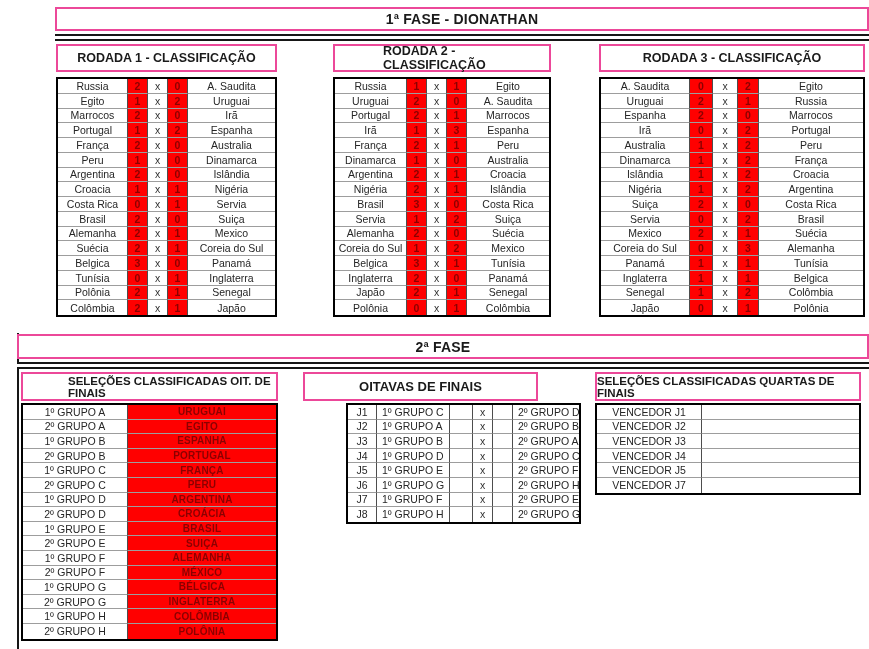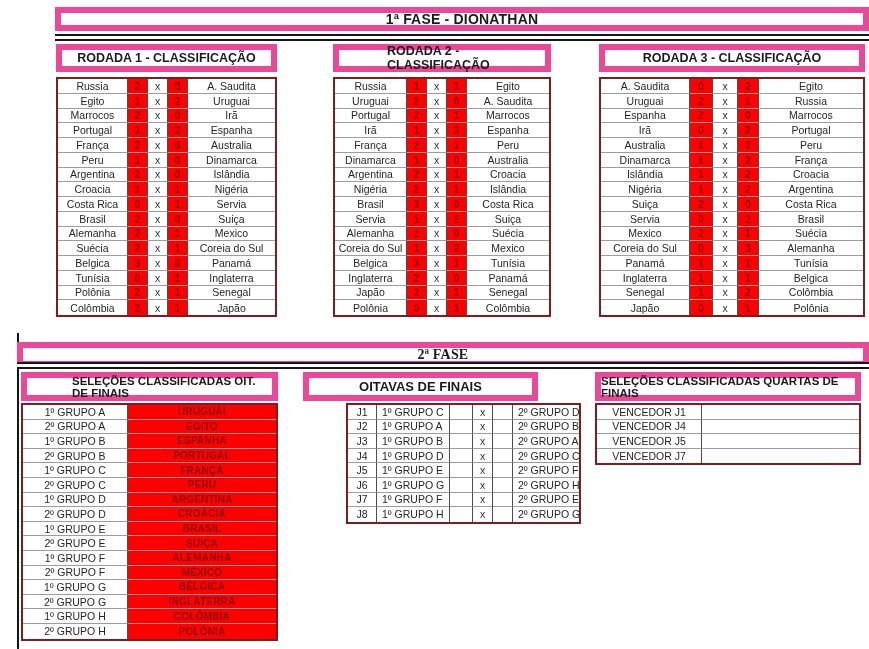--- a/index.html
+++ b/index.html
@@ -2,33 +2,33 @@
 <html><head>
 <meta charset="utf-8">
 <style>
   html,body{margin:0;padding:0;}
   body{
     width:869px;height:649px;position:relative;background:#ffffff;
     font-family:"Liberation Sans",sans-serif;overflow:hidden;
     -webkit-font-smoothing:antialiased;
   }
   .box{
-    position:absolute;box-sizing:border-box;border:6px solid #ec4899;background:#fff;
+    position:absolute;box-sizing:border-box;border:2px solid #ec4899;background:#fff;
     display:flex;align-items:center;justify-content:center;font-weight:bold;color:#1a1a1a;
   }
   .strip{
     position:absolute;box-sizing:border-box;height:7px;background:#fff;
     border-top:2px solid #161616;border-bottom:2px solid #161616;
   }
   .outline{position:absolute;box-sizing:border-box;border-left:2px solid #161616;pointer-events:none;}
   .maintitle{font-size:14px;letter-spacing:.2px;}
   .rhead{font-size:12.5px;}
   .shead{font-size:11.5px;}
   .tbl{
-    position:absolute;box-sizing:border-box;border:2px solid #7f1d1d;background:#fff;
+    position:absolute;box-sizing:border-box;border:2px solid #000000;background:#fff;
   }
   .row{display:grid;grid-template-columns:var(--cols);height:var(--rh);}
   .c{
     display:flex;align-items:center;justify-content:center;
     box-sizing:border-box;overflow:hidden;white-space:nowrap;
     font-size:10.5px;color:#262626;
     border-right:1px solid #4d4d4d;border-bottom:1px solid #9d9d9d;
   }
   .c.last{border-right:none;}
   .row:last-child .c{border-bottom:none;}
@@ -392,21 +392,21 @@
         <div class="c">Japão</div>
         <div class="c score">0</div>
         <div class="c sep">x</div>
         <div class="c score">1</div>
         <div class="c last">Polônia</div>
       </div>
     </div>
 </div>
 
 <div class="outline" style="left:17px;top:333px;width:852px;height:316px;"></div>
-<div class="box maintitle" style="left:17px;top:342px;width:852px;height:25px;font-family:Liberation Serif, serif;">2ª FASE</div>
+<div class="box maintitle" style="left:17px;top:334px;width:852px;height:25px;">2ª FASE</div>
 <div class="strip" style="left:17px;top:362px;width:852px;"></div>
 
 <div class="box shead" style="left:21px;top:372px;width:257px;height:29px;padding-left:45px;">SELEÇÕES CLASSIFICADAS OIT. DE FINAIS</div>
 <div class="tbl" style="left:21px;top:403px;width:257px;">
   <div style="--cols:105px 1fr;--rh:14.6px;">
       <div class="row">
         <div class="c">1º GRUPO A</div>
         <div class="c redteam last">URUGUAI</div>
       </div>
       <div class="row">
@@ -543,20 +543,28 @@
 </div>
 
 <div class="box shead" style="left:595px;top:372px;width:266px;height:29px;">SELEÇÕES CLASSIFICADAS QUARTAS DE FINAIS</div>
 <div class="tbl" style="left:595px;top:403px;width:266px;">
   <div style="--cols:105px 1fr;--rh:14.6px;">
       <div class="row">
         <div class="c">VENCEDOR J1</div>
         <div class="c blank last"></div>
       </div>
       <div class="row">
+        <div class="c">VENCEDOR J2</div>
+        <div class="c blank last"></div>
+      </div>
+      <div class="row">
+        <div class="c">VENCEDOR J3</div>
+        <div class="c blank last"></div>
+      </div>
+      <div class="row">
         <div class="c">VENCEDOR J4</div>
         <div class="c blank last"></div>
       </div>
       <div class="row">
         <div class="c">VENCEDOR J5</div>
         <div class="c blank last"></div>
       </div>
       <div class="row">
         <div class="c">VENCEDOR J7</div>
         <div class="c blank last"></div>

